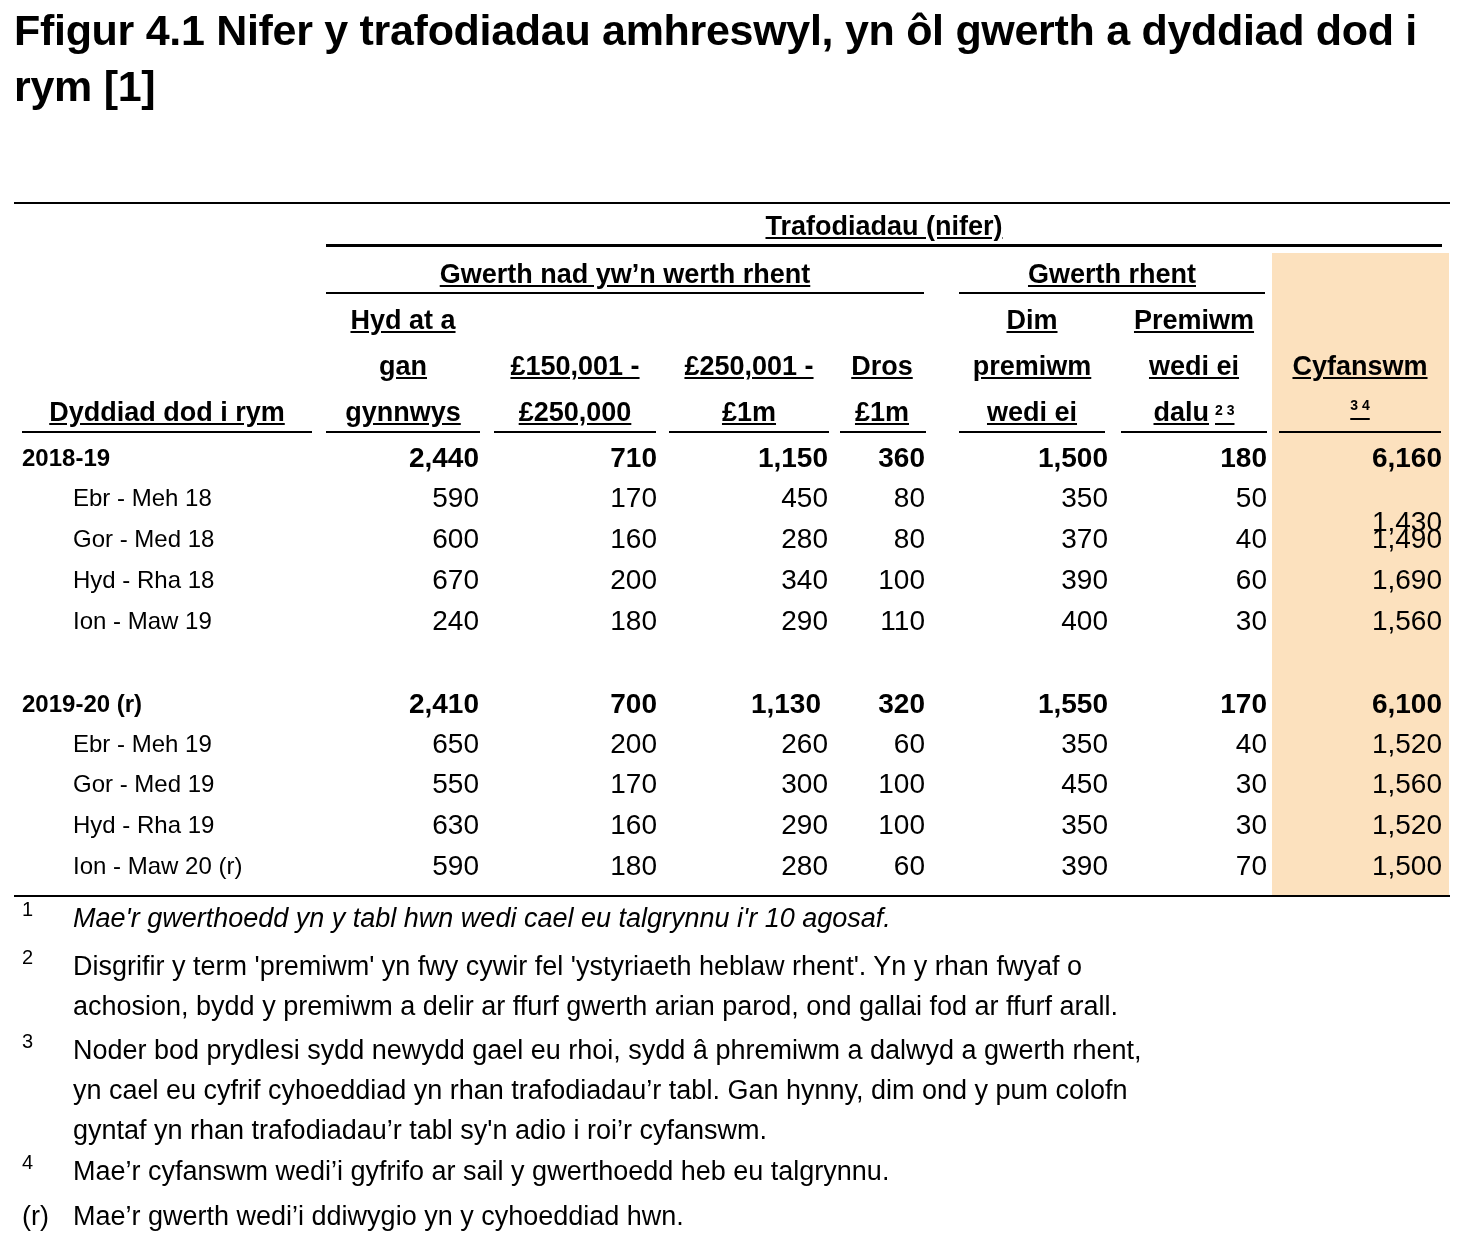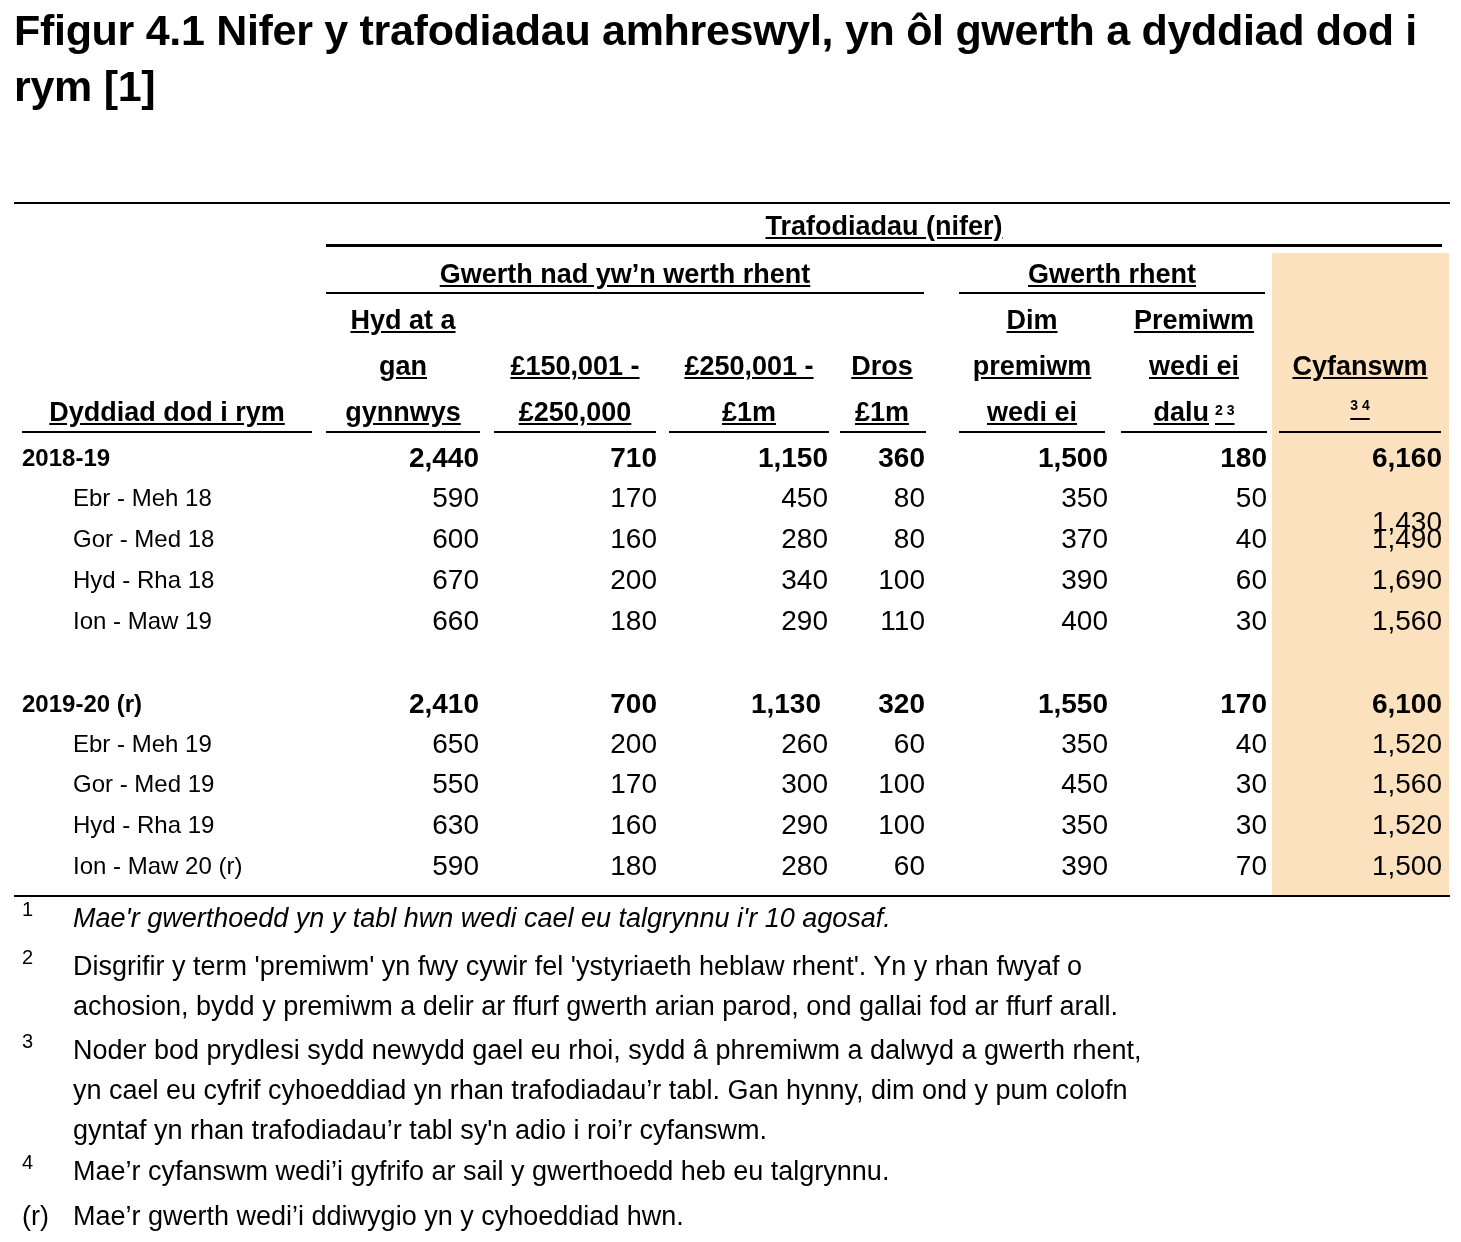--- a/index.html
+++ b/index.html
@@ -113,21 +113,21 @@
       <div class="cell" style="top: 564px; left: 279px; width: 200px;">670</div>
       <div class="cell" style="top: 564px; left: 457px; width: 200px;">200</div>
       <div class="cell" style="top: 564px; left: 628px; width: 200px;">340</div>
       <div class="cell" style="top: 564px; left: 725px; width: 200px;">100</div>
       <div class="cell" style="top: 564px; left: 908px; width: 200px;">390</div>
       <div class="cell" style="top: 564px; left: 1067px; width: 200px;">60</div>
       <div class="cell" style="top: 564px; left: 1242px; width: 200px;">1,690</div>
     </div>
     <div>
       <div class="lbl" style="left: 73px; top: 605px;">Ion - Maw 19</div>
-      <div class="cell" style="top: 605px; left: 279px; width: 200px;">660</div>
+      <div class="cell" style="top: 605px; left: 279px; width: 200px;">240</div>
       <div class="cell" style="top: 605px; left: 457px; width: 200px;">180</div>
       <div class="cell" style="top: 605px; left: 628px; width: 200px;">290</div>
       <div class="cell" style="top: 605px; left: 725px; width: 200px;">110</div>
       <div class="cell" style="top: 605px; left: 908px; width: 200px;">400</div>
       <div class="cell" style="top: 605px; left: 1067px; width: 200px;">30</div>
       <div class="cell" style="top: 605px; left: 1242px; width: 200px;">1,560</div>
     </div>
     <div>
       <div class="lbl b" style="left: 22px; top: 688px;">2019-20 (r)</div>
       <div class="cell b" style="top: 688px; left: 279px; width: 200px;">2,410</div>

